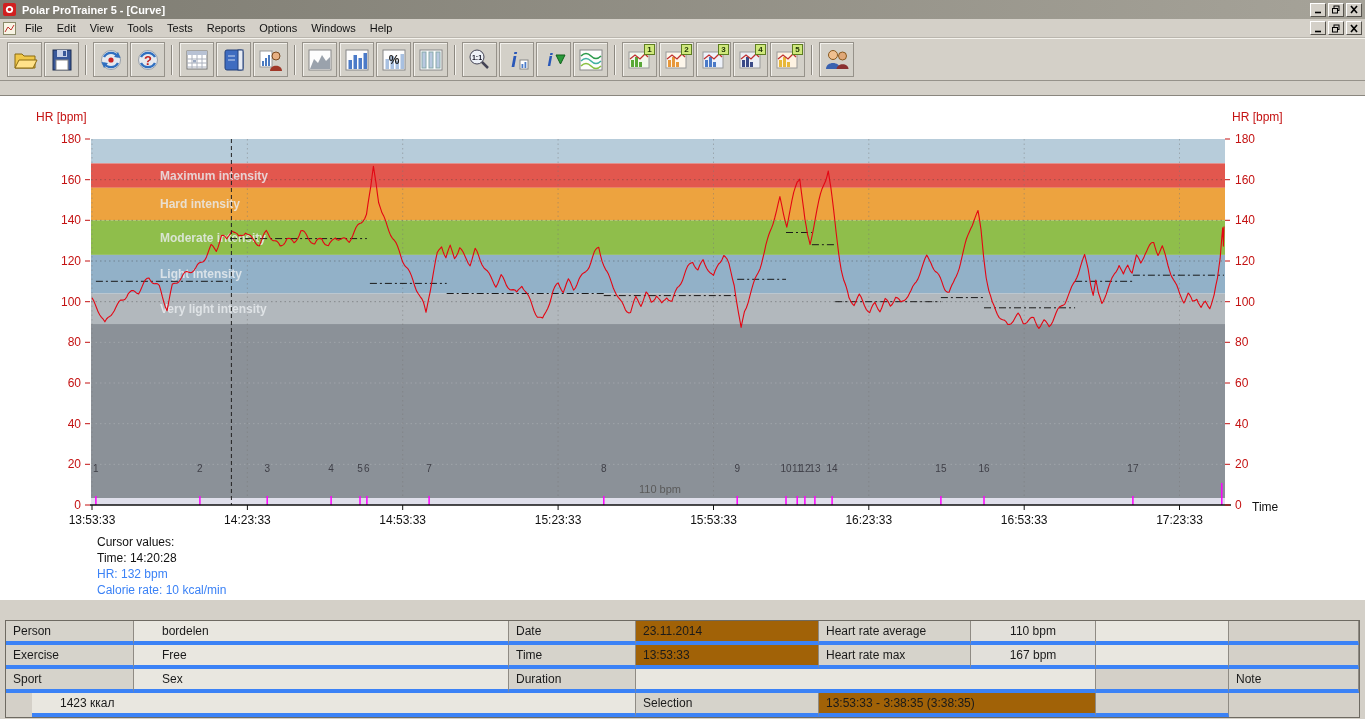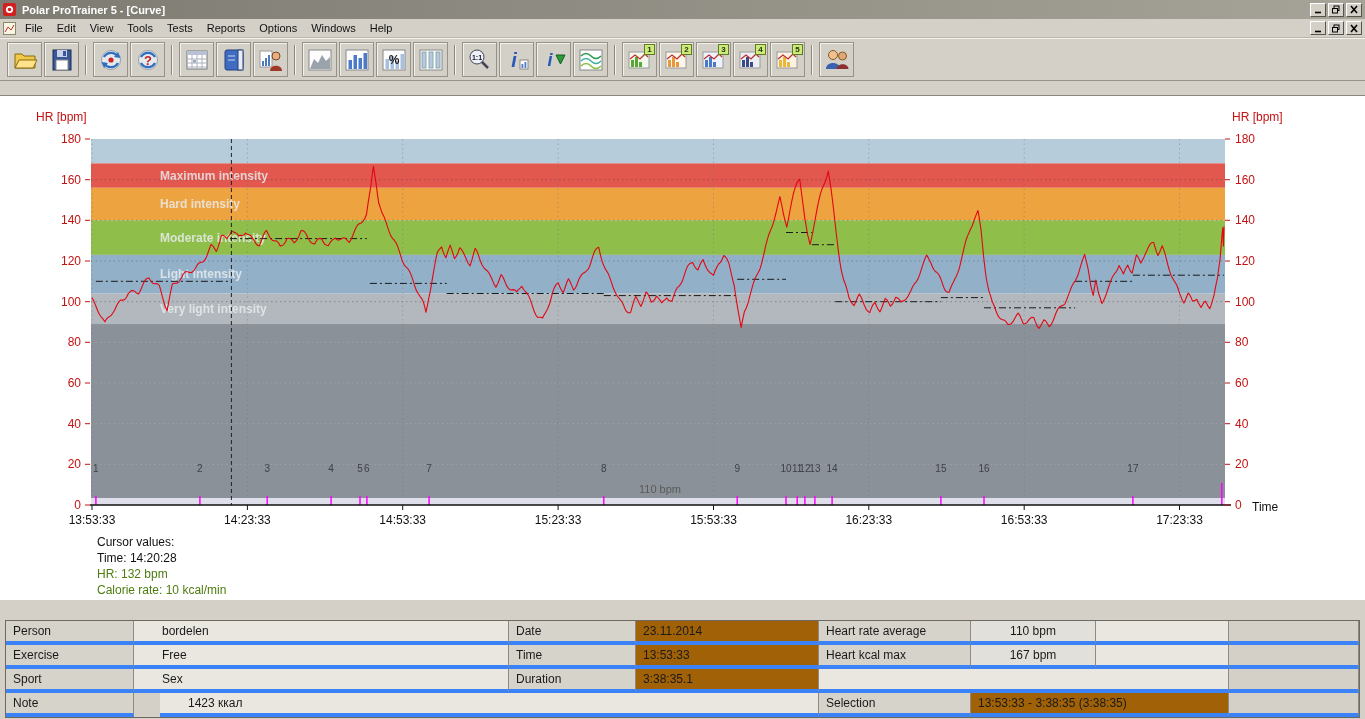--- a/index.html
+++ b/index.html
@@ -41,21 +41,21 @@
   #chart-svg{position:absolute;left:0;top:0;}
   #chart-svg text{font-family:"Liberation Sans",sans-serif;}
   .zlab{font-size:12px;font-weight:bold;fill:rgba(233,237,239,0.82);}
   .xlab{font-size:12px;fill:#111111;text-anchor:middle;}
   .ylab{font-size:12px;fill:#c41212;}
   .axtitle{font-size:12px;fill:#c41212;}
   .xtitle{font-size:12px;fill:#111111;}
   .lapnum{font-size:10px;fill:#3f3f47;text-anchor:middle;}
   .avglab{font-size:11px;fill:#5a5a5a;text-anchor:middle;}
   .cursor-block{position:absolute;left:97px;top:438px;font-size:12px;line-height:16px;color:#111;}
-  .cursor-line.red{color:#4d7c0f;}
+  .cursor-line.red{color:#3b82f6;}
 
   
   .table-strip{position:absolute;left:0;top:600px;width:1365px;height:119px;background:#d4d0c8;}
   #info-table{position:absolute;left:5px;top:20px;display:grid;
               grid-template-columns:128px 375px 127px 183px 152px 125px 133px 130px;
               grid-auto-rows:24px;border:1px solid #6e6a62;}
   .cell{box-sizing:border-box;border-right:1px solid #8f8b84;border-bottom:4px solid #3b82f6;
         font-size:12px;display:flex;align-items:center;padding:0 7px;color:#1a1a1a;overflow:hidden;white-space:nowrap;}
   .cell.label{background:#d6d3cb;}
   .cell.value{background:#e9e7e0;padding-left:28px;}
@@ -495,28 +495,27 @@
         <div class="cell label">Date</div>
         <div class="cell white">23.11.2014</div>
         <div class="cell label">Heart rate average</div>
         <div class="cell center">110 bpm</div>
         <div class="cell value"></div>
         <div class="cell gray"></div>
         <div class="cell label">Exercise</div>
         <div class="cell value">Free</div>
         <div class="cell label">Time</div>
         <div class="cell white">13:53:33</div>
-        <div class="cell label">Heart kcal max</div>
+        <div class="cell label">Heart rate max</div>
         <div class="cell center">167 bpm</div>
         <div class="cell value"></div>
         <div class="cell gray"></div>
         <div class="cell label">Sport</div>
         <div class="cell value">Sex</div>
         <div class="cell label">Duration</div>
-        <div class="cell white">3:38:35.1</div>
         <div class="cell value" style="grid-column: span 3;"></div>
         <div class="cell gray"></div>
         <div class="cell label">Note</div>
         <div class="cell value" style="grid-column: span 3; margin-left: 26px;">1423 ккал</div>
         <div class="cell label">Selection</div>
         <div class="cell white" style="grid-column: span 2;">13:53:33 - 3:38:35 (3:38:35)</div>
         <div class="cell gray"></div>
       </div>
   </div>
 

